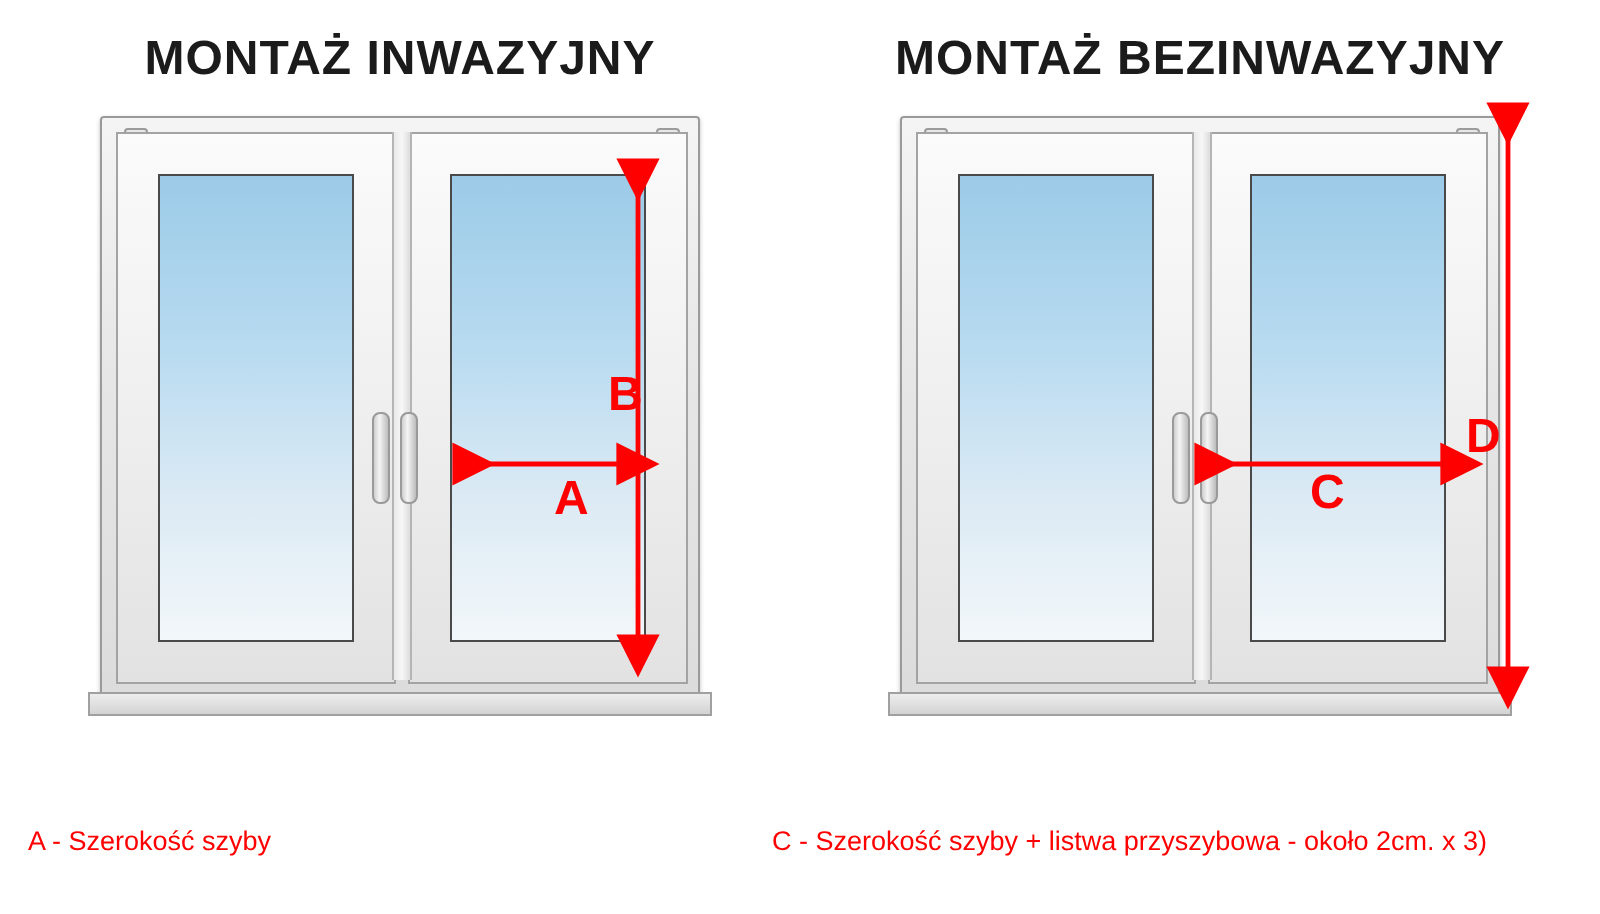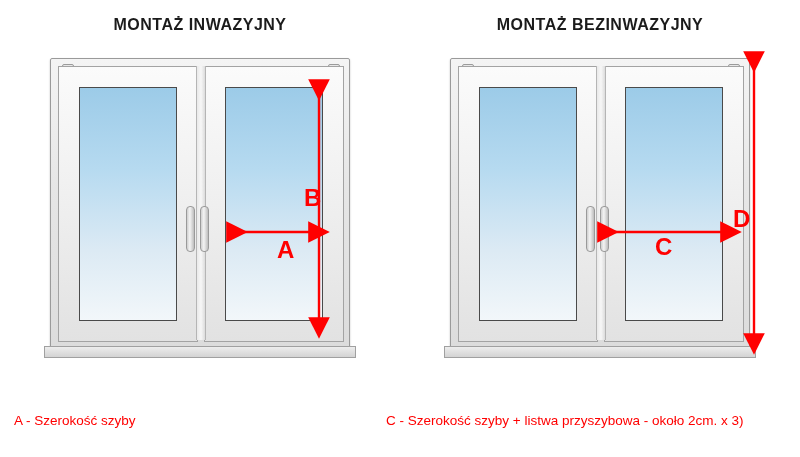--- a/index.html
+++ b/index.html
@@ -27,21 +27,21 @@
   }
   .panel-left { left: 0; }
   .panel-right { left: 400px; }
 
   .panel-title {
     position: absolute;
     top: 16px;
     left: 0;
     width: 400px;
     text-align: center;
-    font-size: 16px;
+    font-size: 24px;
     font-weight: bold;
     letter-spacing: 0.5px;
     color: #1b1b1b;
   }
 
   
   .window {
     position: absolute;
     top: 58px;
     left: 50px;

